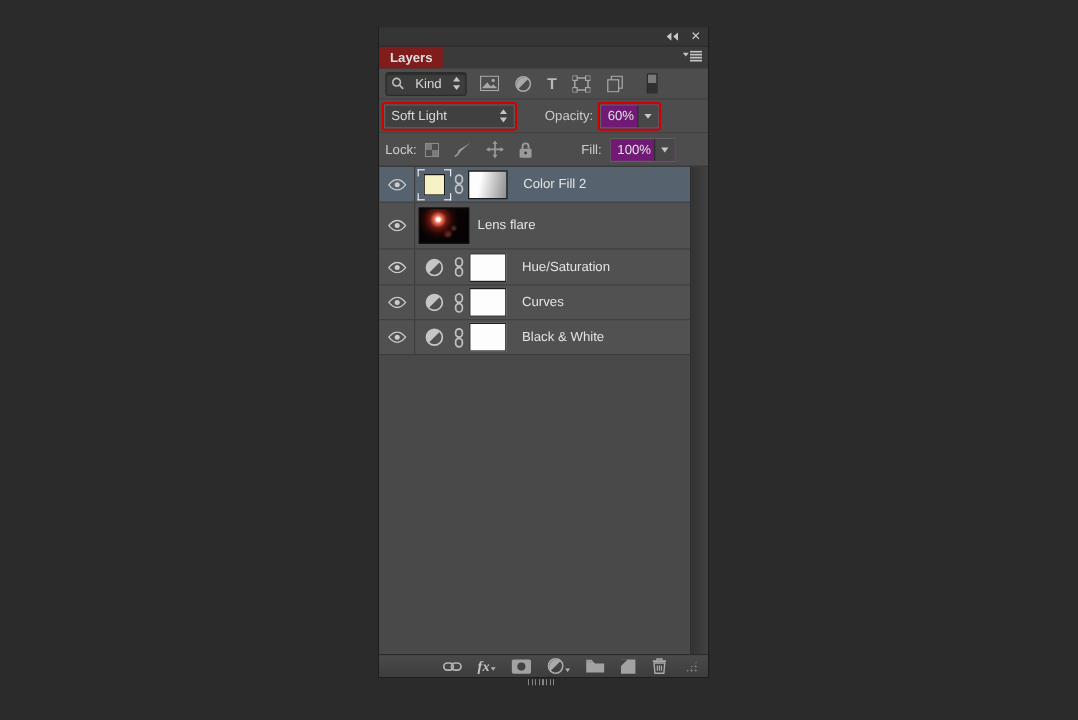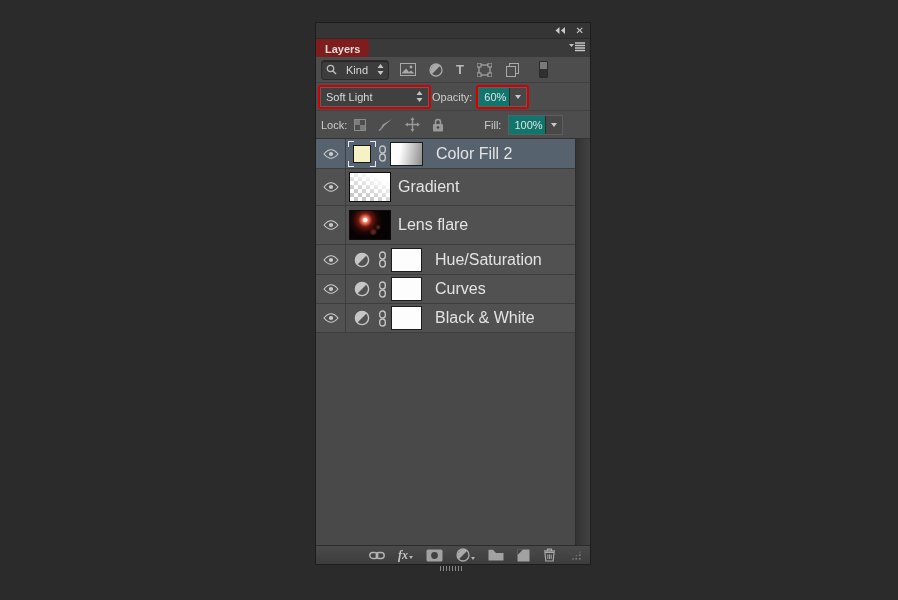--- a/index.html
+++ b/index.html
@@ -33,22 +33,22 @@
                    background:linear-gradient(#7a7a7a 0 45%, #303030 45% 100%); margin-left:6px; }
 
   
   .blend-row { height:28px; background:#4d4d4d; border-bottom:1px solid #424242;
                display:flex; align-items:center; padding:0 4px; }
   .red-wrap { box-shadow:0 0 0 2px #d40000; border-radius:1px; }
   .blend-combo { width:109px; height:20px; background:#404040; border:1px solid #5e5e5e;
                  display:flex; align-items:center; padding:0 5px; }
   .blend-combo .lbl { color:#d8d8d8; font-size:11px; flex:1; }
   .row-label { color:#cccccc; font-size:11px; }
-  .opacity-label { margin-left:3px; margin-right:6px; }
-  .value-combo { height:20px; display:flex; align-items:stretch; background:#0f766e; border:1px solid #5e5e5e; }
+  .opacity-label { margin-left:25px; margin-right:6px; }
+  .value-combo { height:20px; display:flex; align-items:stretch; background:#701a75; border:1px solid #5e5e5e; }
   .value-combo .val { width:30px; color:#e0e0e0; font-size:11px; display:flex; align-items:center; padding-left:5px; }
   .value-combo .arrow-btn { width:17px; border-left:1px solid #2c2c2c; background:#484848;
                             display:flex; align-items:center; justify-content:center; }
   .tri-down { width:0; height:0; border-left:3.5px solid transparent; border-right:3.5px solid transparent;
               border-top:4px solid #c9c9c9; }
 
   
   .lock-row { height:28px; background:#4d4d4d; border-bottom:1px solid #333;
               display:flex; align-items:center; padding:0 5px; }
   .lock-row .row-label { margin-right:7px; }
@@ -71,21 +71,21 @@
   .brk i:nth-child(2){ top:0; right:0; border-top-width:1px; border-right-width:1px; }
   .brk i:nth-child(3){ bottom:0; left:0; border-bottom-width:1px; border-left-width:1px; }
   .brk i:nth-child(4){ bottom:0; right:0; border-bottom-width:1px; border-right-width:1px; }
   .swatch { width:18px; height:18px; border:1px solid #161616; }
   .chain { margin-left:2px; flex:none; }
   .adj-chain { margin-left:8px; }
   .mask-thumb { width:33px; height:24px; border:1px solid #1c1c1c; margin-left:3px; flex:none;
                 background:linear-gradient(100deg,#fdfdfd 30%,#8d8d8d); }
   .mask-white { width:31px; height:24px; border:1px solid #1c1c1c; margin-left:4px; background:#fdfdfd; flex:none; }
   .adj-icon { margin-left:8px; flex:none; }
-  .layer-name { color:#e3e3e3; font-size:16px; margin-left:13px; white-space:nowrap; }
+  .layer-name { color:#e3e3e3; font-size:11px; margin-left:13px; white-space:nowrap; }
   .pix-name { margin-left:7px; }
   .bg-name { font-style:italic; }
   .pix-thumb { width:42px; height:30px; border:1px solid #0c0c0c; margin-left:3px; flex:none; }
   .thumb-gradient { background:
       linear-gradient(25deg, rgba(255,255,255,0) 25%, #ffffff 80%),
       conic-gradient(#c9c9c9 25%, #ffffff 0 50%, #c9c9c9 0 75%, #ffffff 0);
       background-size:100% 100%, 8px 8px; }
   .thumb-flare { background:
       radial-gradient(circle at 38% 32%, #ffffff 0 1.5px, #ff7a5e 3px, rgba(140,30,20,.75) 7px, rgba(60,10,8,.5) 12px, transparent 17px),
       radial-gradient(circle at 58% 74%, rgba(200,90,60,.5) 0 1.5px, transparent 4px),
@@ -276,30 +276,20 @@
           <svg width="9" height="17" viewBox="0 0 9 17">
               <rect x="1.7" y="1" width="5.6" height="7" rx="2.8" fill="none" stroke="#c2c2c2" stroke-width="1.4"></rect>
               <rect x="1.7" y="9" width="5.6" height="7" rx="2.8" fill="none" stroke="#c2c2c2" stroke-width="1.4"></rect>
             </svg>
         </span>
         <span class="mask-thumb"></span>
         <span class="layer-name">Color Fill 2</span>
       </div>
 
 
-      <div class="lrow h37">
-        <span class="eye-cell">
-          <svg width="16" height="10" viewBox="0 0 16 10">
-              <path d="M1 5 Q8 -3.5 15 5 Q8 13.5 1 5 Z" fill="none" stroke="#cccccc" stroke-width="1.1"></path>
-              <circle cx="8" cy="5" r="2.1" fill="#cccccc"></circle>
-            </svg>
-        </span>
-        <span class="pix-thumb thumb-gradient"></span>
-        <span class="layer-name pix-name">Gradient</span>
-      </div>
 
       <div class="lrow h39">
         <span class="eye-cell">
           <svg width="16" height="10" viewBox="0 0 16 10">
               <path d="M1 5 Q8 -3.5 15 5 Q8 13.5 1 5 Z" fill="none" stroke="#cccccc" stroke-width="1.1"></path>
               <circle cx="8" cy="5" r="2.1" fill="#cccccc"></circle>
             </svg>
         </span>
         <span class="pix-thumb thumb-flare"></span>
         <span class="layer-name pix-name">Lens flare</span>

